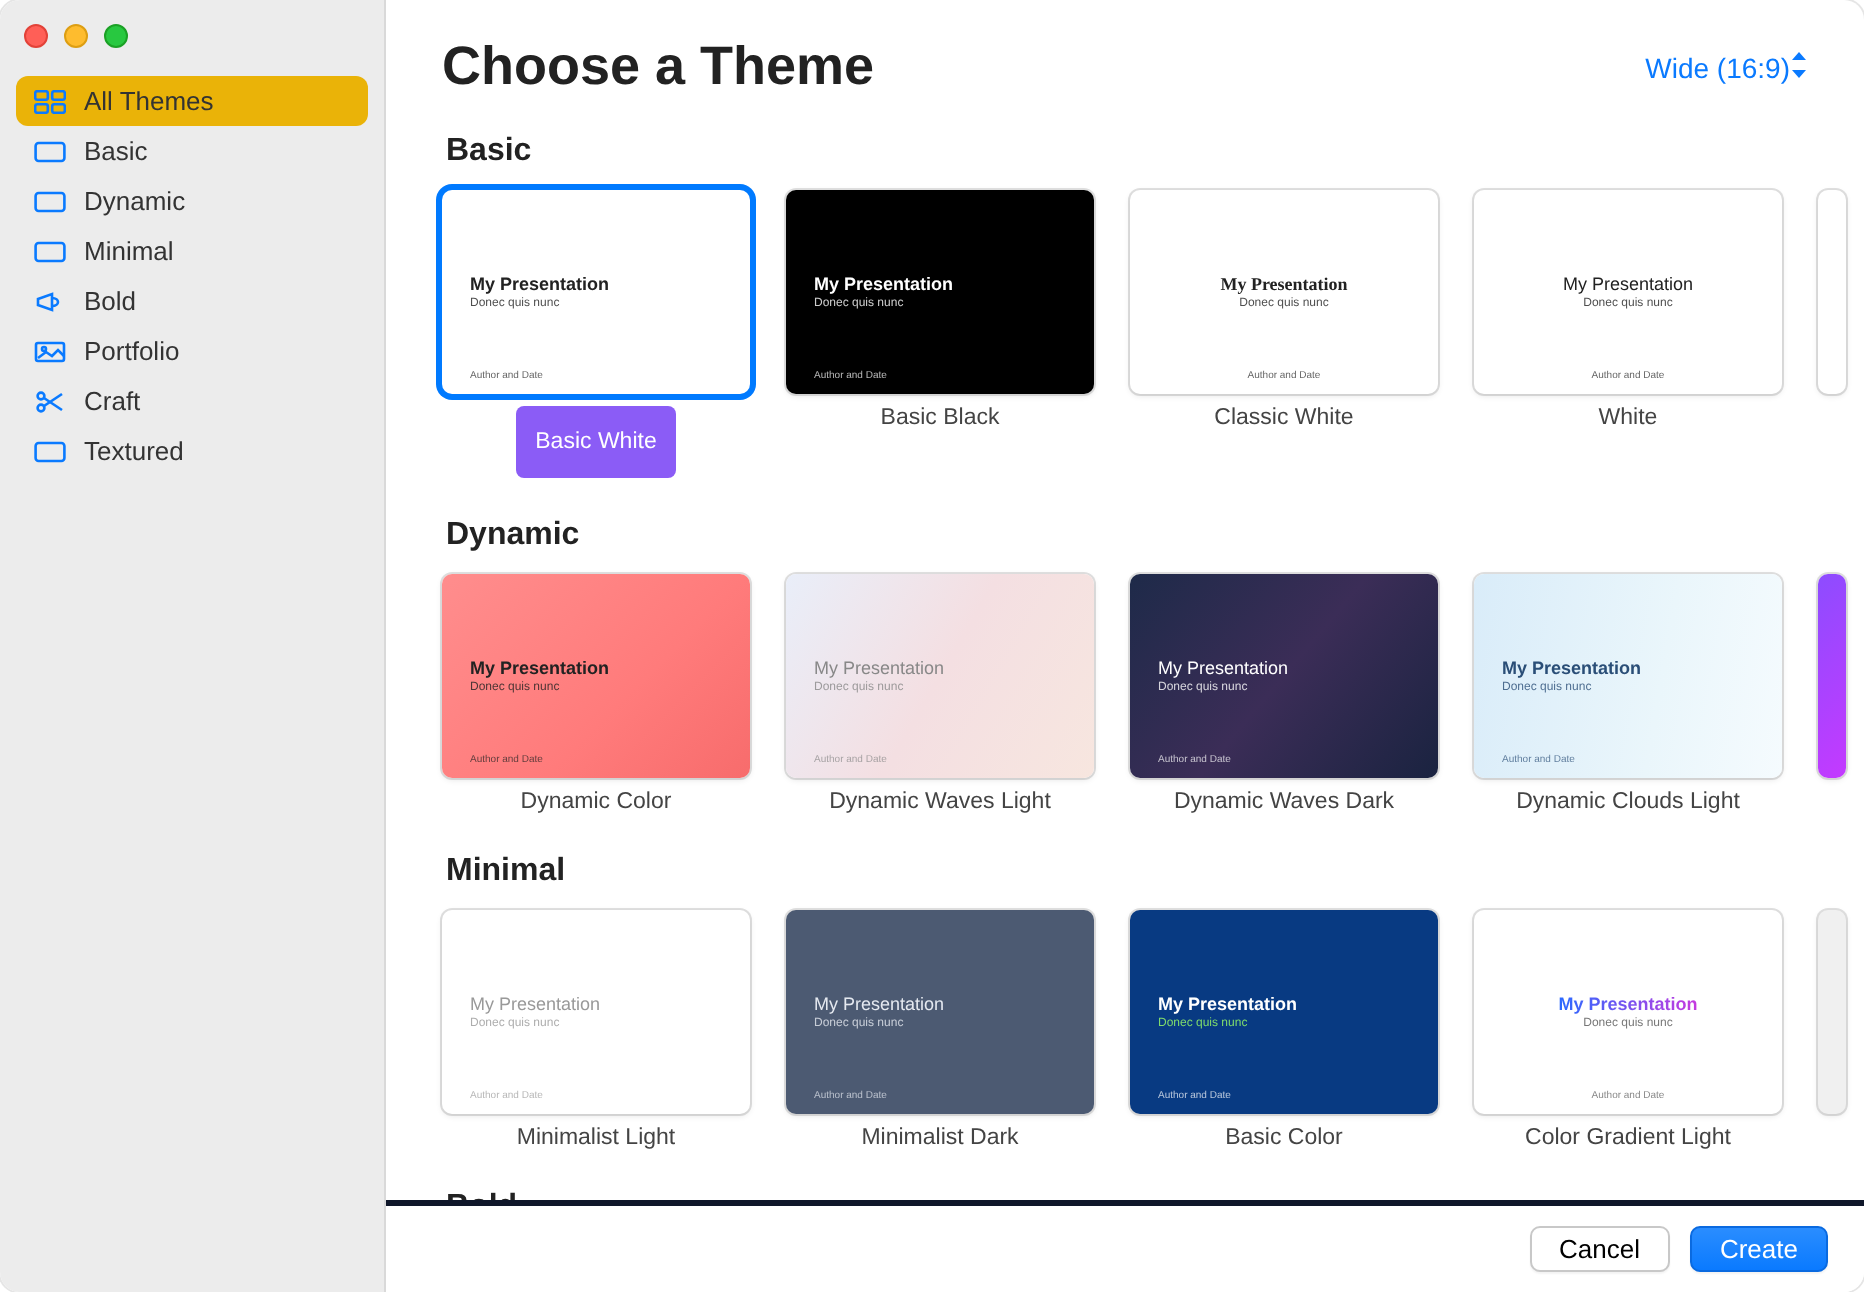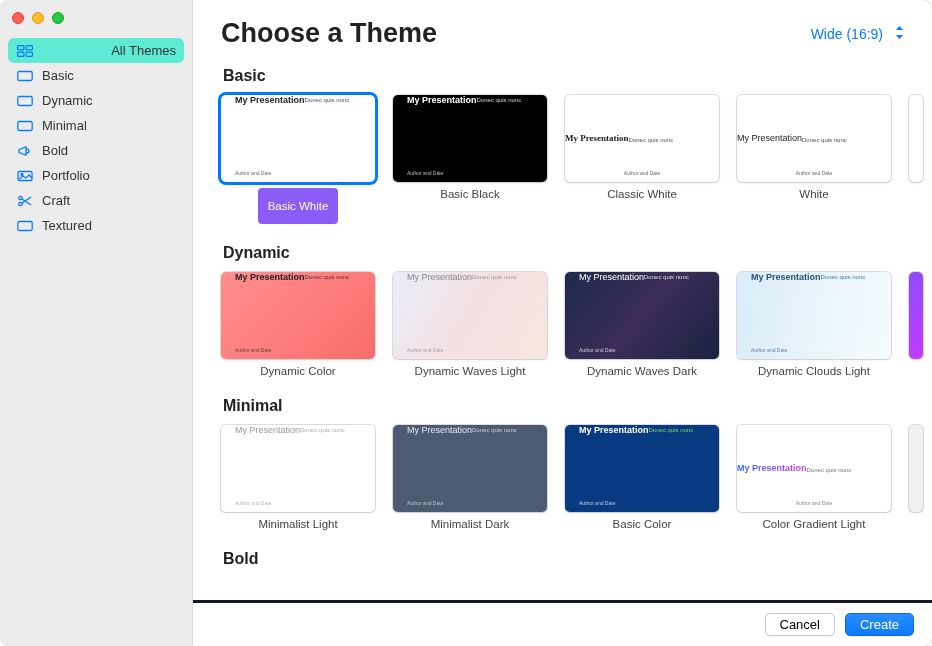--- a/index.html
+++ b/index.html
@@ -40,21 +40,21 @@
       display: flex;
       align-items: center;
       gap: 8px;
       padding: 5px 8px;
       border-radius: 6px;
       font-size: 13px;
       color: #333;
       cursor: default;
       user-select: none;
     }
-    .sidebar-item.selected { background: #5eead4; justify-content: space-between; }
+    .sidebar-item.selected { background: #eab308; }
     .sidebar-icon {
       width: 18px; height: 14px;
       display: inline-flex; align-items: center; justify-content: center;
       color: #0a7aff;
     }
     
     .main {
       flex: 1;
       display: flex;
       flex-direction: column;
@@ -67,21 +67,21 @@
       padding: 18px 28px 6px 28px;
     }
     .title {
       font-size: 27px;
       font-weight: 700;
       color: #222;
     }
     .aspect-picker {
       display: flex;
       align-items: center;
-      gap: 12px;
+      gap: 0;
       color: #0a7aff;
       font-size: 14px;
       font-weight: 500;
       cursor: default;
     }
     .content {
       flex: 1;
       overflow-y: auto;
       overflow-x: hidden;
       padding: 0 0 4px 28px;
@@ -103,29 +103,29 @@
       width: 154px;
       flex-shrink: 0;
       display: flex;
       flex-direction: column;
       align-items: center;
       gap: 6px;
     }
     .theme-card.peek { width: 14px; }
     .thumb {
       width: 154px;
-      height: 87px;
+      height: 102px;
       border-radius: 5px;
       box-shadow: 0 0 0 1px rgba(0,0,0,0.12), 0 1px 3px rgba(0,0,0,0.1);
       position: relative;
       overflow: hidden;
       background: #fff;
       display: flex;
-      flex-direction: row;
-      justify-content: flex-start;
+      flex-direction: column;
+      justify-content: center;
       padding-left: 14px;
     }
     .theme-card.peek .thumb { width: 14px; padding-left: 4px; }
     .thumb.selected {
       box-shadow: 0 0 0 3px #007aff;
     }
     .thumb-title {
       font-size: 9px;
       font-weight: 700;
       line-height: 1.2;

